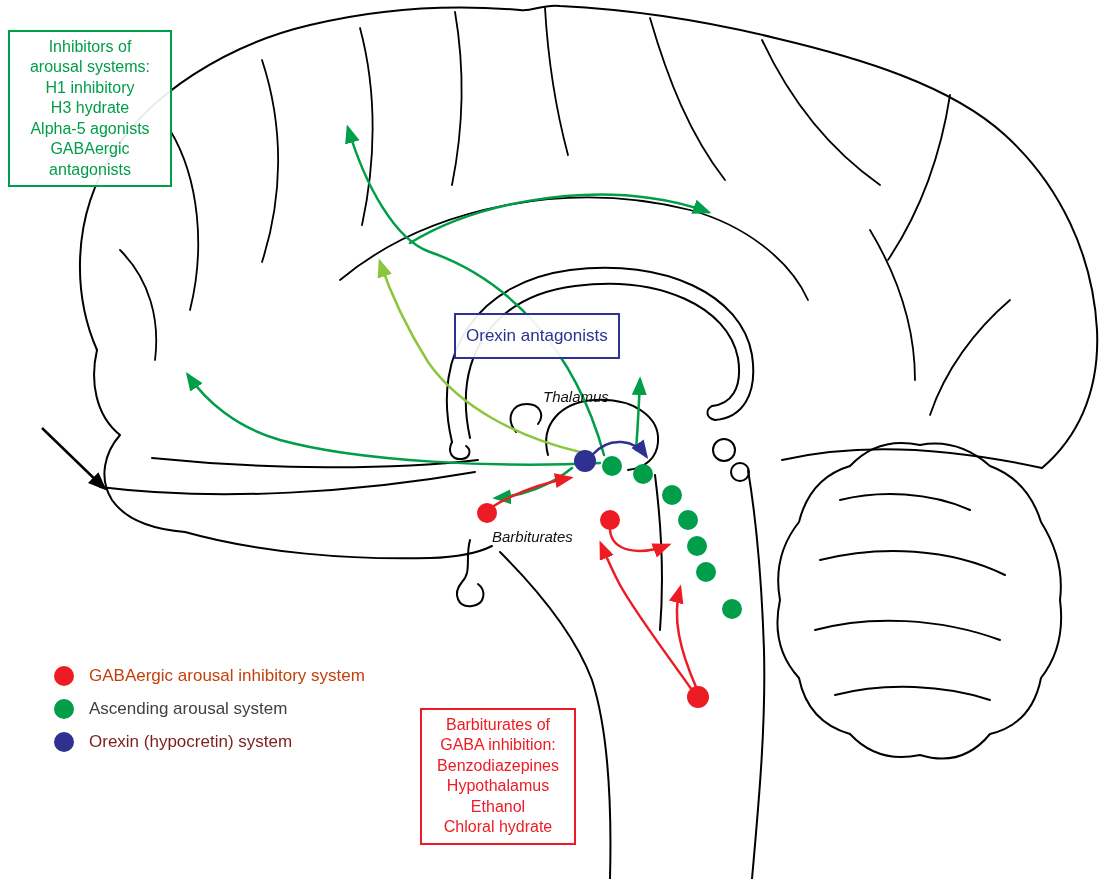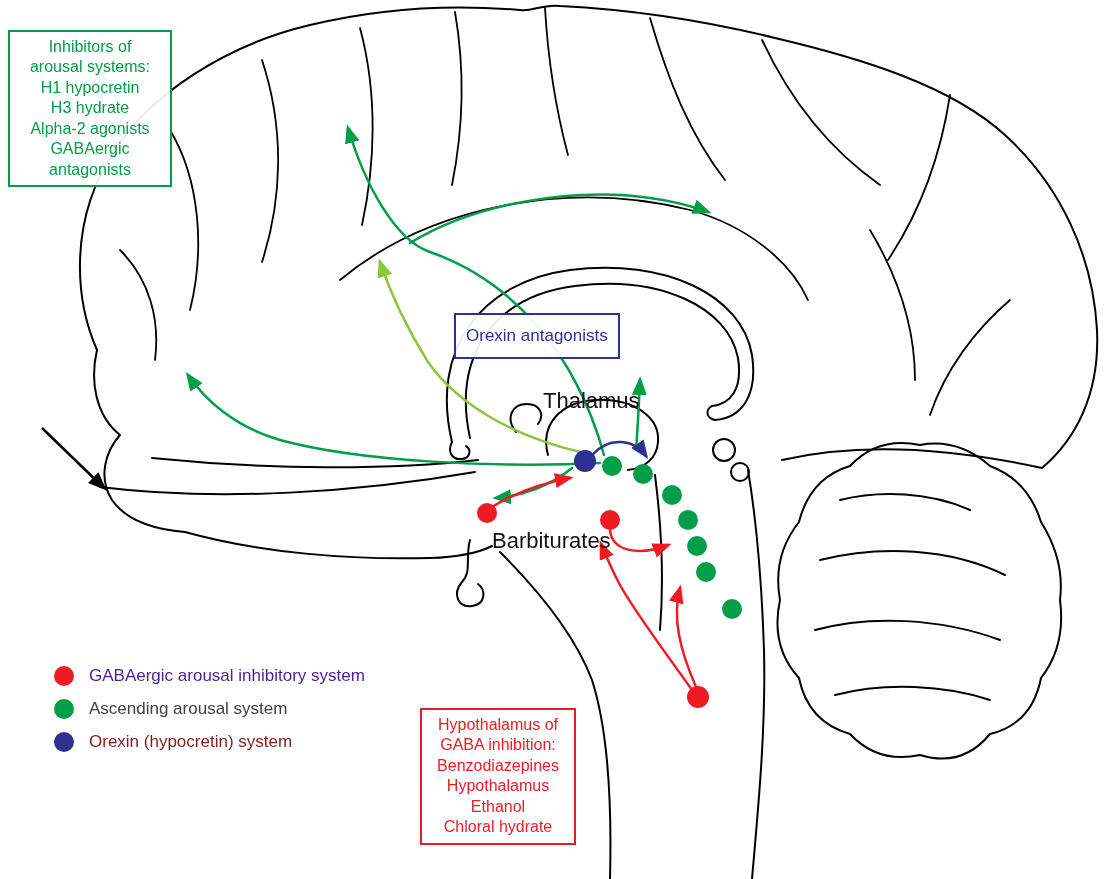--- a/index.html
+++ b/index.html
@@ -6,26 +6,26 @@
   body{width:1106px;height:879px;overflow:hidden;
        font-family:"Liberation Sans","DejaVu Sans",sans-serif;}
   #stage{position:relative;width:1106px;height:859px;background:#fff;}
   #brain-svg{position:absolute;left:0;top:0;}
   .box{position:absolute;text-align:center;font-size:16px;line-height:1.28;
        background:rgba(255,255,255,.92);padding:5px 6px;}
   .green-box{left:8px;top:30px;width:148px;border:2px solid #009e49;color:#009e49;}
   .blue-box{left:454px;top:313px;border:2px solid #2e3192;color:#2e3192;
             font-size:17px;padding:10px 10px;white-space:nowrap;}
   .red-box{left:420px;top:708px;width:140px;border:2px solid #ed1c24;color:#ed1c24;}
-  .anat-label{position:absolute;color:#111;font-size:22px;white-space:nowrap;}
+  .anat-label{position:absolute;color:#111;font-size:15px;white-space:nowrap;font-style:italic;}
   .thalamus{left:543px;top:388px;}
   .hypothalamus{left:492px;top:528px;}
   .legend{position:absolute;left:53px;top:664px;display:flex;flex-direction:column;gap:10px;}
   .legend-row{display:flex;align-items:center;gap:14px;font-size:17px;height:23px;}
-  .t-red{color:#4c1d95;}
+  .t-red{color:#c2410c;}
   .t-green{color:#404040;}
   .t-blue{color:#7f1d1d;}
 </style>
 </head>
 <body>
 
 <div id="stage">
 
   <svg id="brain-svg" width="1106" height="879" viewBox="0 0 1106 879">
     <defs>
@@ -140,31 +140,31 @@
       <circle cx="487" cy="513" r="10"></circle>
       <circle cx="610" cy="520" r="10"></circle>
       <circle cx="698" cy="697" r="11"></circle>
     </g>
     <circle cx="585" cy="461" r="11" fill="#2e3192"></circle>
   </svg>
 
   <div class="box green-box">
     <div>Inhibitors of</div>
     <div>arousal systems:</div>
-    <div>H1 hypocretin</div>
+    <div>H1 inhibitory</div>
     <div>H3 hydrate</div>
-    <div>Alpha-2 agonists</div>
+    <div>Alpha-5 agonists</div>
     <div>GABAergic</div>
     <div>antagonists</div>
   </div>
 
   <div class="box blue-box">Orexin antagonists</div>
 
   <div class="box red-box">
-    <div>Hypothalamus of</div>
+    <div>Barbiturates of</div>
     <div>GABA inhibition:</div>
     <div>Benzodiazepines</div>
     <div>Hypothalamus</div>
     <div>Ethanol</div>
     <div>Chloral hydrate</div>
   </div>
 
   <div class="anat-label thalamus">Thalamus</div>
   <div class="anat-label hypothalamus">Barbiturates</div>
 

